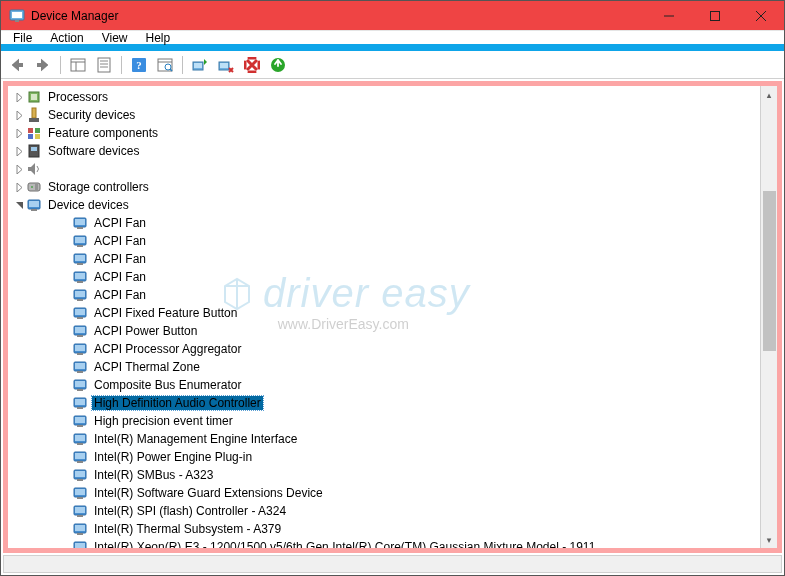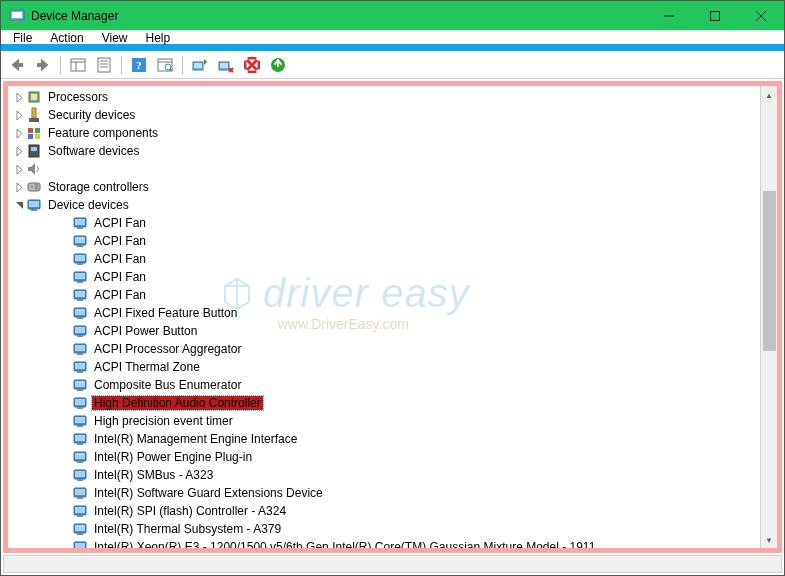--- a/index.html
+++ b/index.html
@@ -13,21 +13,21 @@
     overflow: hidden;
     position: relative;
     border: 1px solid #555;
   }
 
   
   .titlebar {
     height: 30px;
     display: flex;
     align-items: center;
-    background: #22c55e;
+    background: #ef4444;
     padding-left: 8px;
     border-bottom: 1px solid #e5e5e5;
   }
   .titlebar .app-icon {
     width: 16px; height: 16px;
     margin-right: 6px;
     display: inline-flex; align-items: center; justify-content: center;
   }
   .titlebar .title {
     flex: 1;
@@ -108,21 +108,21 @@
     flex-shrink: 0;
   }
   .expand svg { width: 9px; height: 9px; }
   .node-icon {
     width: 16px; height: 16px;
     margin-right: 4px;
     display: inline-flex; align-items: center; justify-content: center;
     flex-shrink: 0;
   }
   .tree-row.selected .label {
-    background: #b91c1c;
+    background: #0369a1;
     outline: 1px dotted #5a9fd4;
   }
   .label { padding: 0 2px; }
 
   
   .vscroll {
     position: absolute;
     top: 0; right: 0; bottom: 0;
     width: 17px;
     background: #f0f0f0;
@@ -153,21 +153,21 @@
   
   .watermark {
     position: absolute;
     top: 270px; left: 216px;
     pointer-events: none;
     opacity: 0.25;
     font-family: sans-serif;
     color: #49a3d1;
   }
   .watermark .big { font-size: 40px; letter-spacing: 1px; font-style: italic; }
-  .watermark .small { font-size: 14px; text-align: center; color: #a16207; }
+  .watermark .small { font-size: 14px; text-align: center; color: #404040; }
   .watermark-icon {
     display: inline-block;
     width: 40px; height: 40px;
     vertical-align: middle;
   }
 
   .indent-0 { padding-left: 18px; }
   .indent-1 { padding-left: 50px; }
   .indent-0 .expand { margin-left: -14px; }
 

